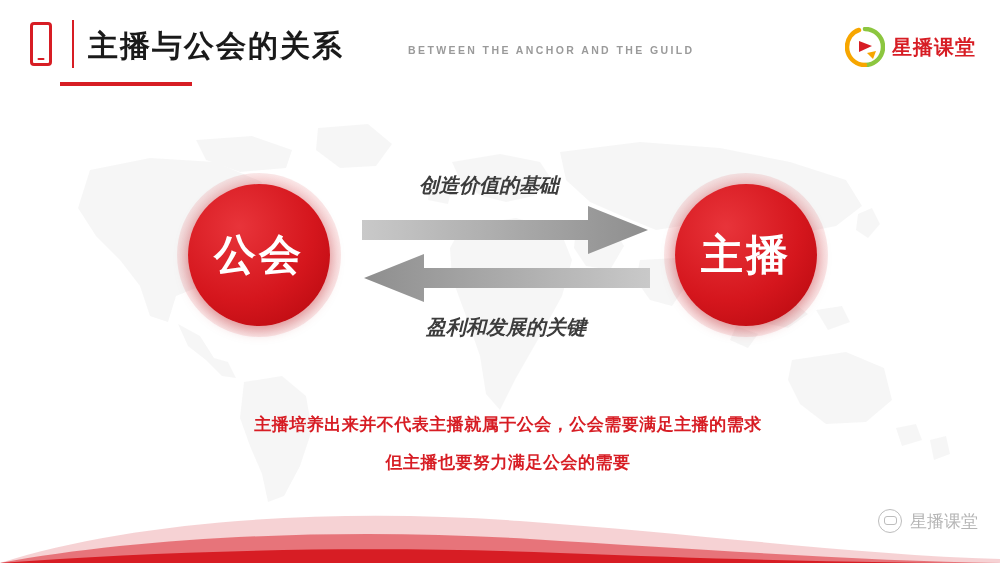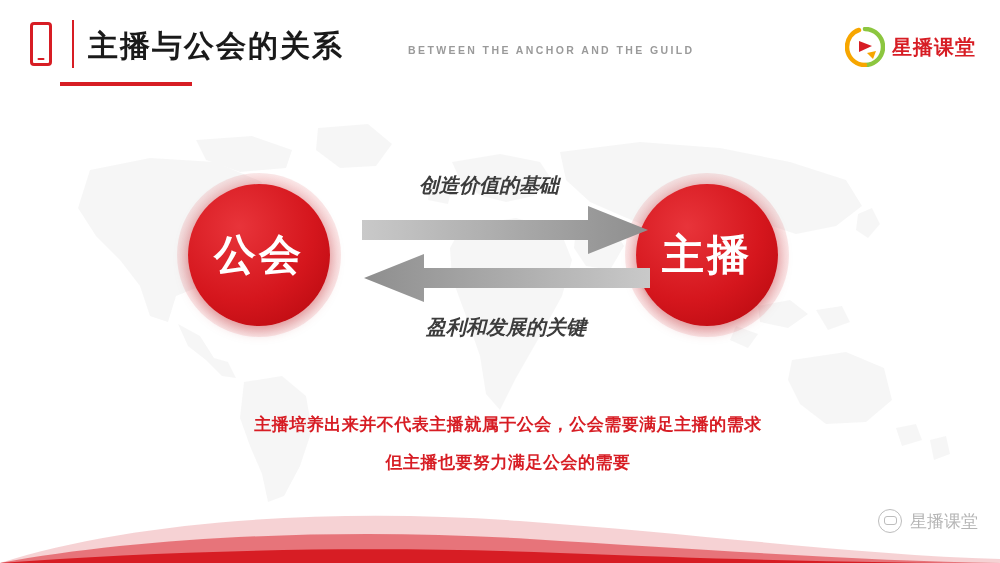--- a/index.html
+++ b/index.html
@@ -144,21 +144,21 @@
     justify-content: center;
   }
   .node-label {
     color: #ffffff;
     font-size: 42px;
     font-weight: bold;
     letter-spacing: 3px;
     font-family: "DejaVu Sans", "Liberation Sans", sans-serif;
   }
   #node-left  { left: 186px; top: 182px; }
-  #node-right { left: 634px; top: 182px; }
+  #node-right { left: 673px; top: 182px; }
 
   
   .arrow-svg {
     position: absolute;
     left: 356px;
     top: 200px;
     width: 300px;
     height: 120px;
   }
 

